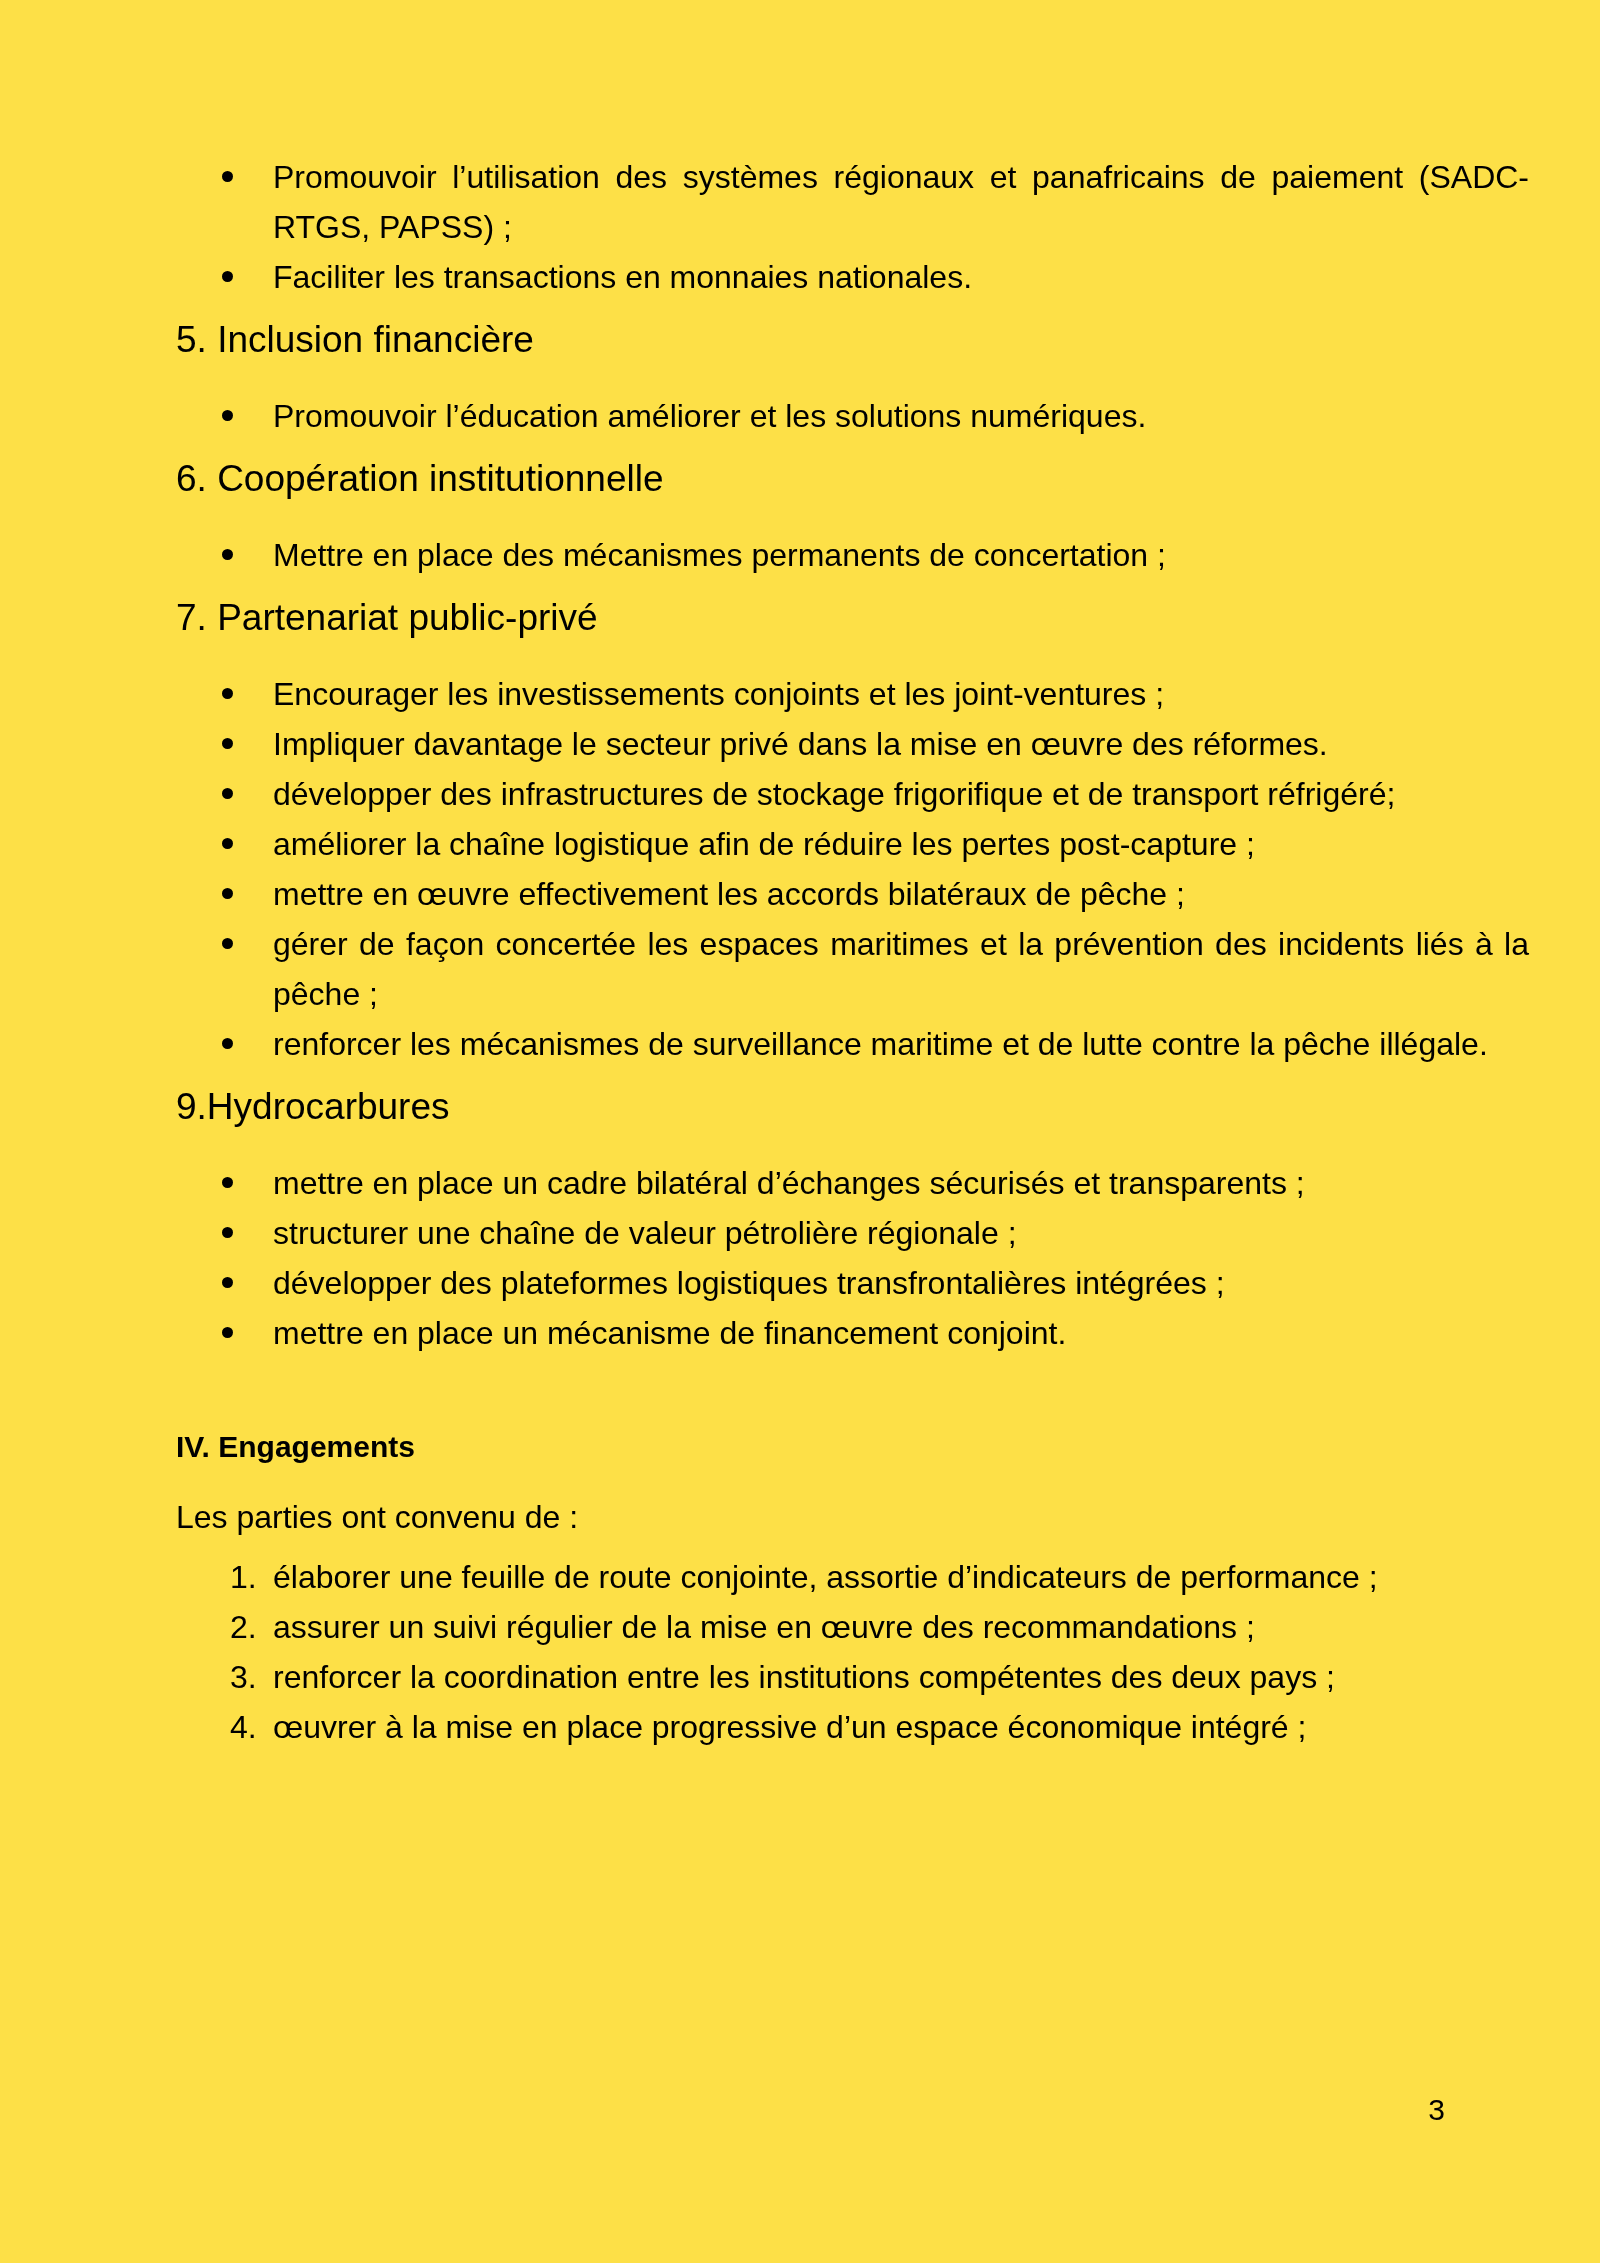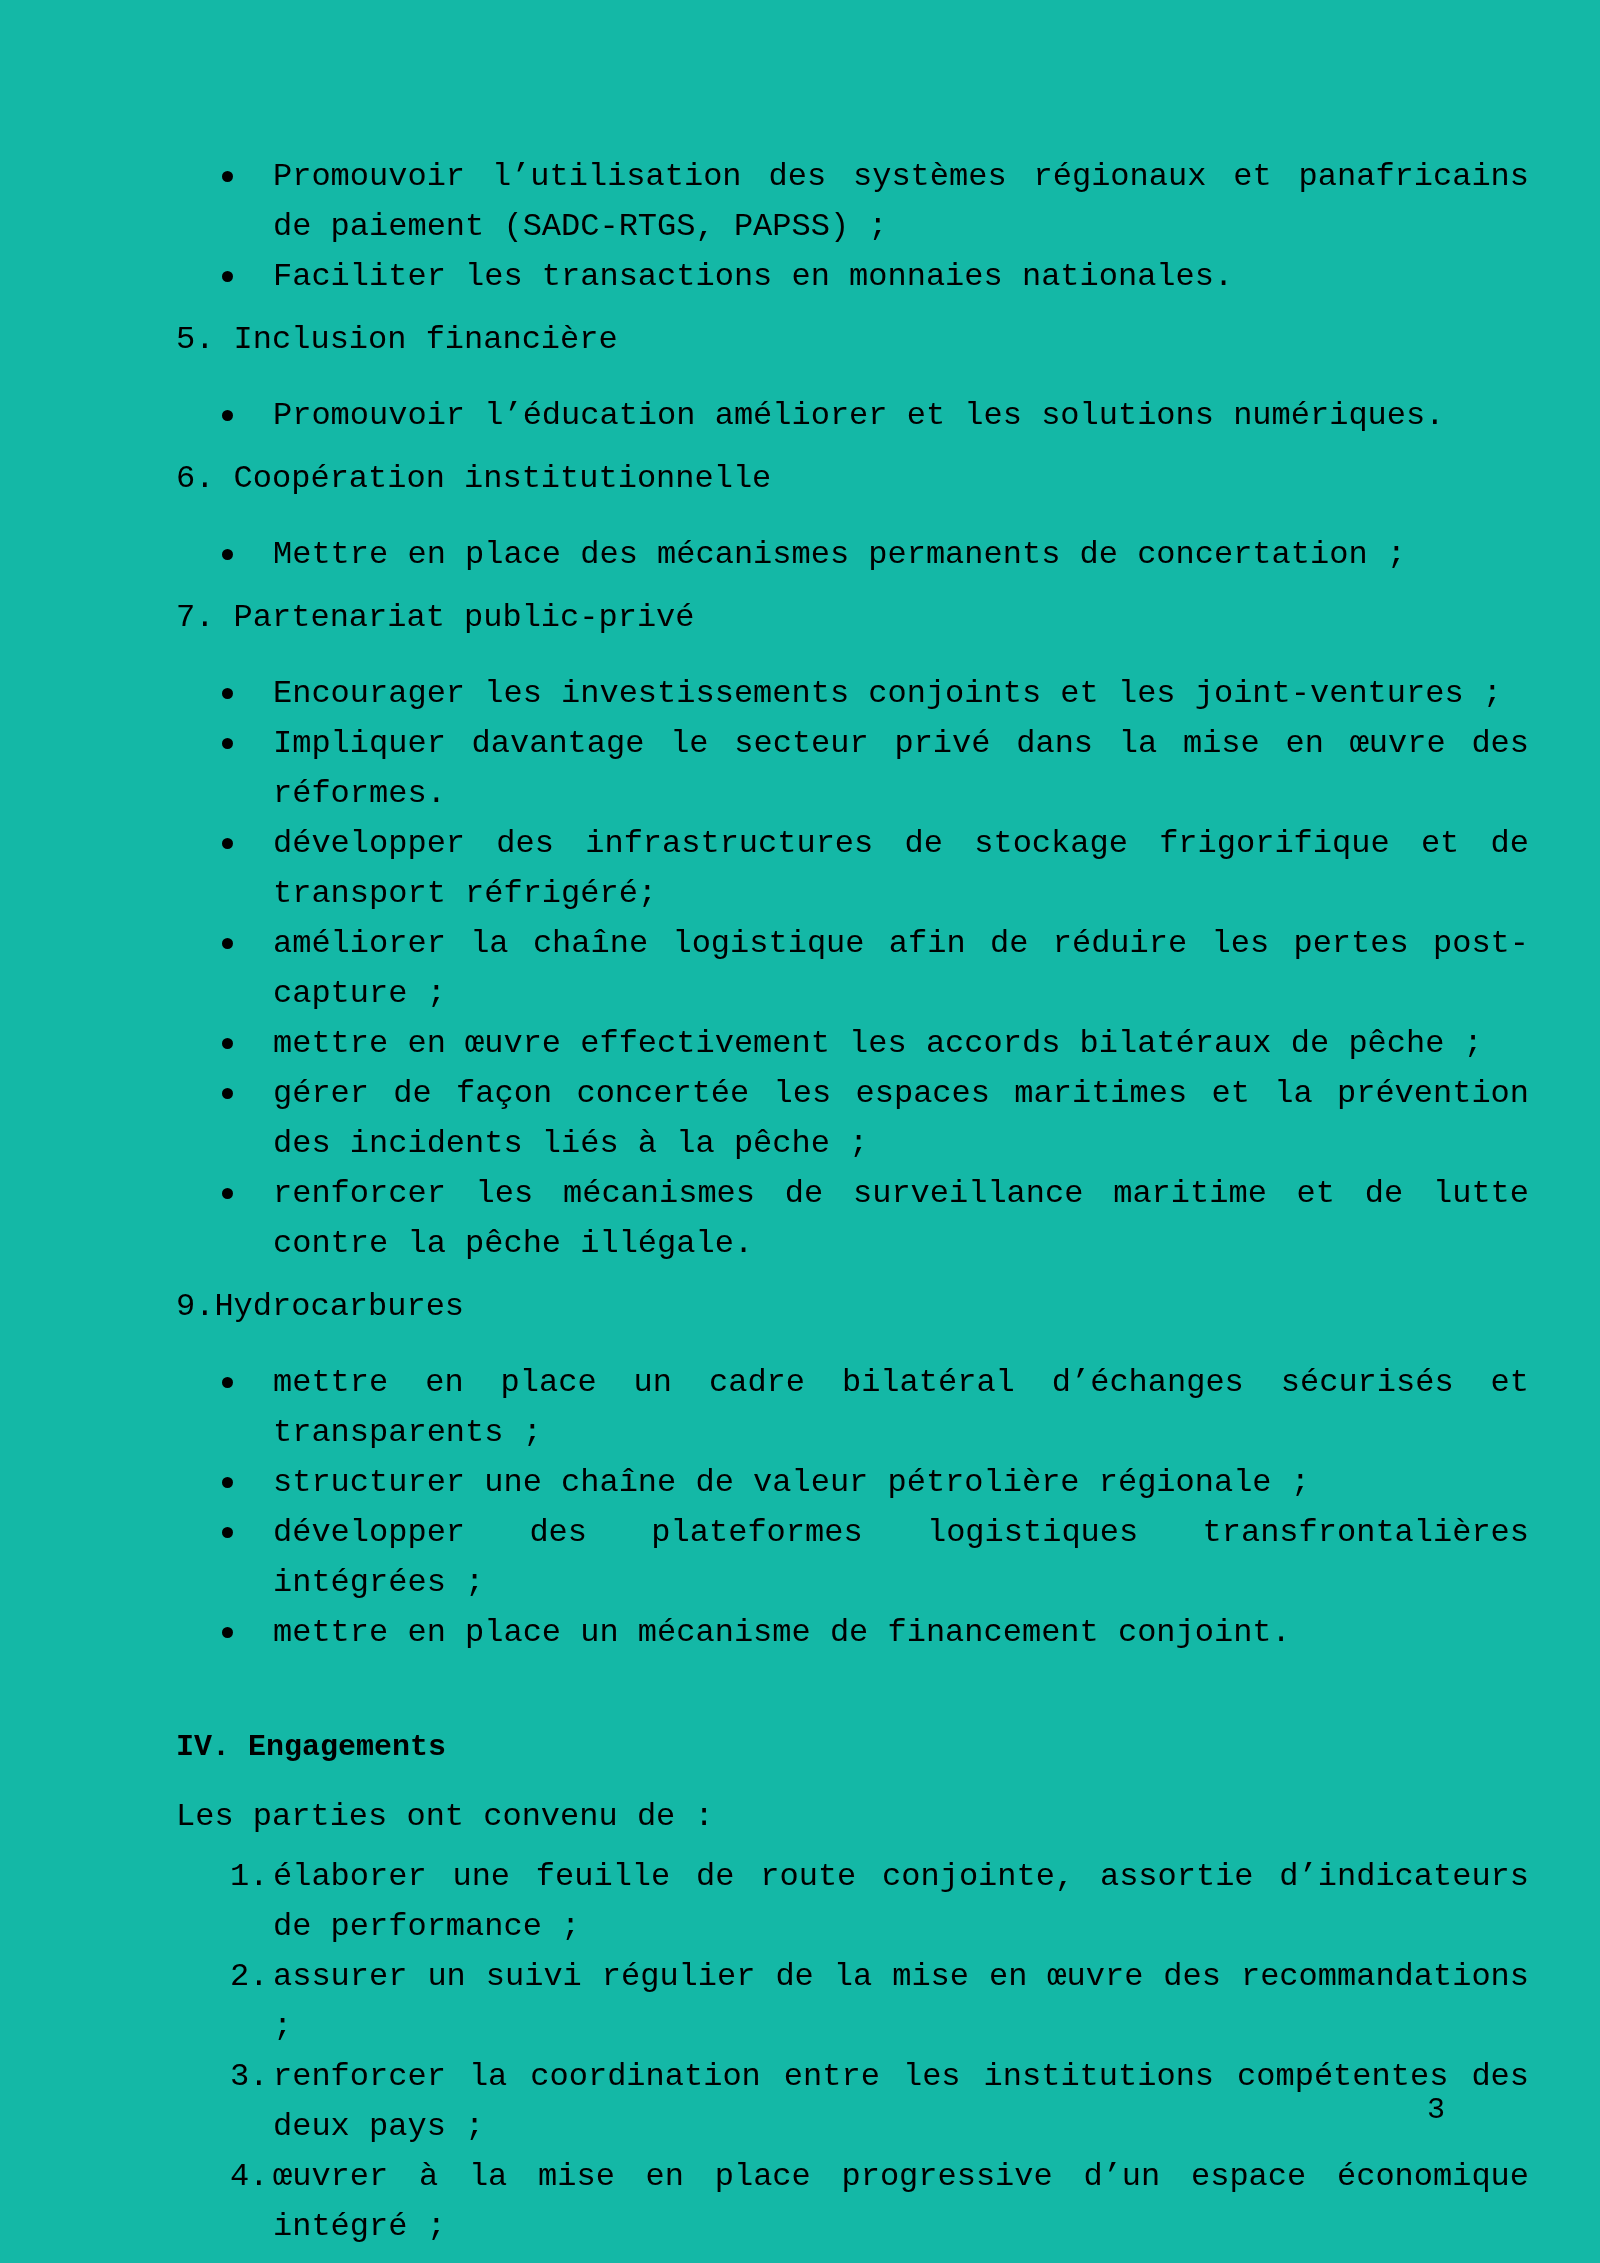--- a/index.html
+++ b/index.html
@@ -2,23 +2,23 @@
 <html><head>
 <meta charset="utf-8">
 <style>
   * { margin: 0; padding: 0; box-sizing: border-box; }
   html, body { background: #ffffff; }
   .page {
     position: relative;
     width: 1600px;
     height: 2263px;
     margin: 0 auto;
-    background: #14b8a6;
+    background: #fde047;
     color: #000000;
-    font-family: Liberation Mono, monospace;
+    font-family: Liberation Sans, sans-serif;
     font-size: 32px;
     line-height: 50px;
     padding: 152px 71px 0 176px;
     overflow: hidden;
   }
   .bullet-item {
     position: relative;
     padding-left: 97px;
     text-align: justify;
   }
@@ -26,21 +26,21 @@
     position: absolute;
     left: 46px;
     top: 19px;
     width: 11px;
     height: 11px;
     border-radius: 50%;
     background: #000000;
   }
   .section-heading {
     font-weight: normal;
-    font-size: 32px;
+    font-size: 37px;
     line-height: 50px;
     margin: 13px 0 26px 0;
   }
   .part-heading {
     font-weight: bold;
     font-size: 30px;
     line-height: 50px;
     margin: 64px 0 20px 0;
   }
   .intro-paragraph {

